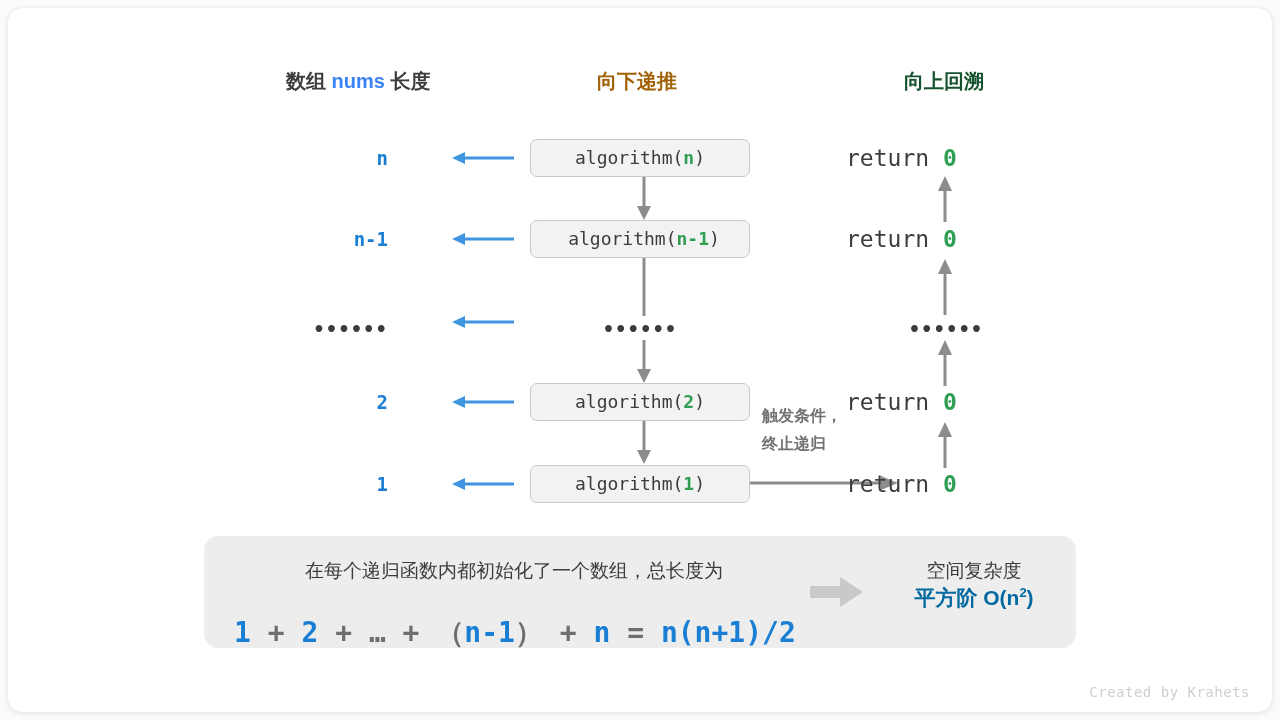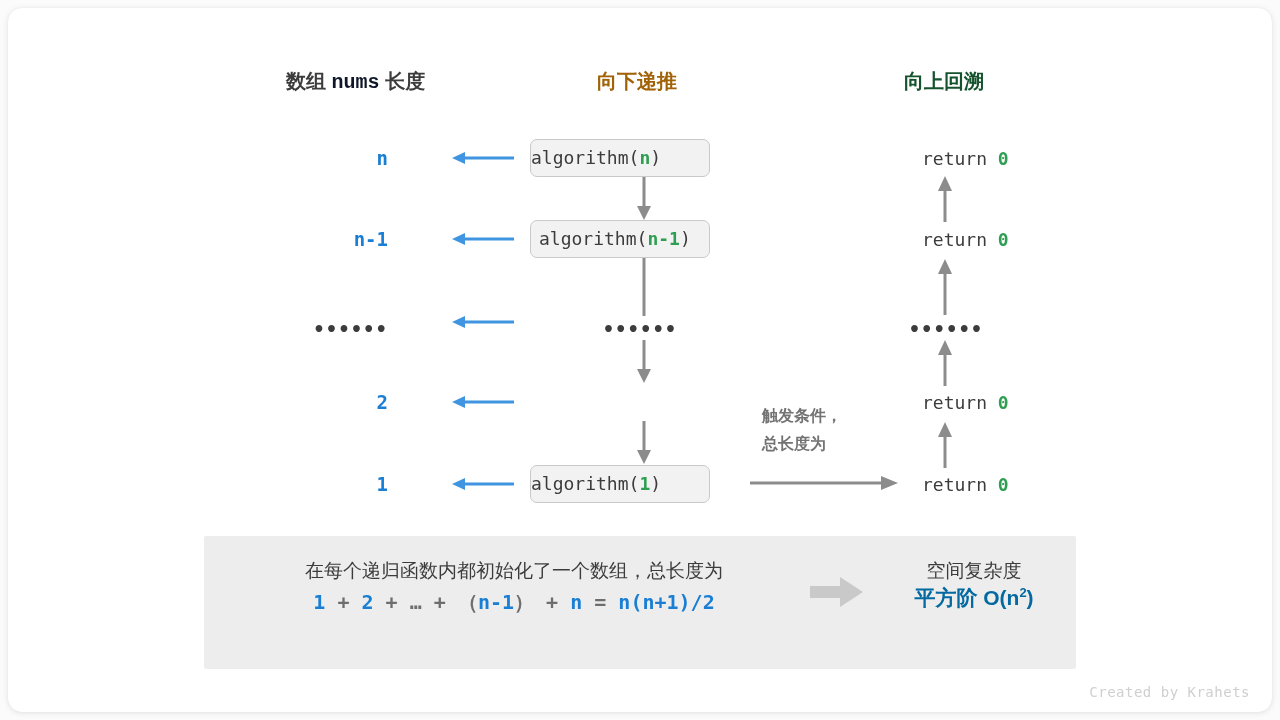--- a/index.html
+++ b/index.html
@@ -21,21 +21,21 @@
   
   .hdr {
     position: absolute;
     font-weight: bold;
     font-size: 20px;
     white-space: nowrap;
   }
   #hdr-left  { left: 278px; top: 60px; color: #3c3c3c; }
   #hdr-down  { left: 589px; top: 60px; color: #a16207; }
   #hdr-up    { left: 896px; top: 60px; color: #14532d; }
-  .hdr .blue { color: #0f172a; font-family: Liberation Mono, monospace; }
+  .hdr .blue { color: #3b82f6; font-family: Liberation Sans, sans-serif; }
 
   
   .len {
     position: absolute;
     right: 884px;              
     transform: translateY(-50%);
     font-family: "DejaVu Sans Mono", "Liberation Mono", monospace;
     font-weight: bold;
     font-size: 19px;
     color: #1a7fd4;
@@ -49,24 +49,24 @@
     left: 444px;
     transform: translateY(-50%);
     width: 62px; height: 14px;
   }
 
   
   .codebox {
     position: absolute;
     left: 522px;
     transform: translateY(-50%);
-    width: 180px;
+    width: 220px;
     height: 38px;
     line-height: 36px;
-    text-align: left;
+    text-align: center;
     background: #f2f2f2;
     border: 1px solid #c9c9c9;
     border-radius: 7px;
     font-family: "DejaVu Sans Mono", "Liberation Mono", monospace;
     font-size: 18px;
     color: #3c3c3c;
     white-space: nowrap;
   }
   .codebox .green { color: #2e9e52; font-weight: bold; }
 
@@ -77,24 +77,24 @@
     transform: translateY(-50%);
     text-align: center;
     font-family: "DejaVu Sans Mono","Liberation Mono",monospace;
     font-size: 19px; font-weight: bold;
     color: #3c3c3c; letter-spacing: 1px;
   }
 
   
   .ret {
     position: absolute;
-    left: 914px;
-    transform: translateY(-50%);
-    font-family: "DejaVu Sans Mono", "Liberation Mono", monospace;
-    font-size: 18px;
+    left: 838px;
+    transform: translateY(-50%);
+    font-family: "DejaVu Sans Mono", "Liberation Mono", monospace;
+    font-size: 23px;
     color: #3c3c3c;
     white-space: nowrap;
   }
   .ret .green { color: #2e9e52; font-weight: bold; }
   .retdots {
     position: absolute;
     left: 886px; width: 104px;
     transform: translateY(-50%);
     text-align: center;
     font-family: "DejaVu Sans Mono","Liberation Mono",monospace;
@@ -118,32 +118,32 @@
     font-size: 16px;
     line-height: 28px;
     color: #737373;
     text-align: left;
   }
 
   
   .summary {
     position: absolute;
     left: 196px; top: 528px;
-    width: 872px; height: 133px;
+    width: 872px; height: 112px;
     background: #ededed;
-    border-radius: 2px;
+    border-radius: 14px;
   }
   .sum-left { position: absolute; left: 30px; top: 20px; width: 560px; text-align: center; }
   .sum-line1 {
     font-size: 19px; color: #3c3c3c; line-height: 30px; white-space: nowrap;
   }
   .sum-line2 {
-    margin-top: 3px;
-    font-family: "DejaVu Sans Mono", "Liberation Mono", monospace;
-    font-size: 20px; font-weight: bold; color: #8c8c8c; white-space: nowrap;
+    margin-top: 28px;
+    font-family: "DejaVu Sans Mono", "Liberation Mono", monospace;
+    font-size: 28px; font-weight: bold; color: #8c8c8c; white-space: nowrap;
   }
   .sum-line2 .blue { color: #1a7fd4; }
   .sum-line2 .op { color: #6e6e6e; font-weight: bold; }
   .sum-arrow { position: absolute; left: 606px; top: 40px; width: 54px; height: 32px; }
   .sum-right { position: absolute; left: 672px; top: 22px; width: 196px; text-align: center; }
   .sum-title { font-size: 19px; font-weight: normal; color: #3c3c3c; white-space: nowrap; }
   .sum-value {
     font-size: 21px; font-weight: bold; color: #0369a1; white-space: nowrap;
   }
   .sum-value sup { font-size: 13px; }
@@ -226,33 +226,34 @@
     <polygon points="0,7 13,1 13,13" fill="#3f95e0"></polygon>
   </svg>
   <div class="middots" style="top:321px;">••••••</div>
   <div class="retdots" style="top:321px;">••••••</div>
 
   <div class="len" style="top:394px;">2</div>
   <svg class="bluearrow" style="top:394px;" viewBox="0 0 62 14">
     <line x1="62" y1="7" x2="10" y2="7" stroke="#3f95e0" stroke-width="3"></line>
     <polygon points="0,7 13,1 13,13" fill="#3f95e0"></polygon>
   </svg>
+  <div class="codebox" style="top:394px;"><span>algorithm(</span><span class="green">2</span><span>)</span></div>
   <div class="ret" style="top:394px;"><span>return </span><span class="green">0</span></div>
 
   <div class="len" style="top:476px;">1</div>
   <svg class="bluearrow" style="top:476px;" viewBox="0 0 62 14">
     <line x1="62" y1="7" x2="10" y2="7" stroke="#3f95e0" stroke-width="3"></line>
     <polygon points="0,7 13,1 13,13" fill="#3f95e0"></polygon>
   </svg>
   <div class="codebox" style="top:476px;"><span>algorithm(</span><span class="green">1</span><span>)</span></div>
   <div class="ret" style="top:476px;"><span>return </span><span class="green">0</span></div>
 
   <div class="trigger">
     <div>触发条件，</div>
-    <div>总长度为</div>
+    <div>终止递归</div>
   </div>
 
   <div class="summary">
     <div class="sum-left">
       <div class="sum-line1">在每个递归函数内都初始化了一个数组，总长度为</div>
       <div class="sum-line2"><span class="blue">1</span> <span class="op">+</span> <span class="blue">2</span> <span class="op">+</span> <span class="op">…</span> <span class="op">+</span> <span class="op">（</span><span class="blue">n-1</span><span class="op">）</span> <span class="op">+</span> <span class="blue">n</span> <span class="op">=</span> <span class="blue">n(n+1)/2</span></div>
     </div>
     <svg class="sum-arrow" viewBox="0 0 54 32">
       <polygon points="0,10 30,10 30,1 53,16 30,31 30,22 0,22" fill="#c9c9c9"></polygon>
     </svg>

